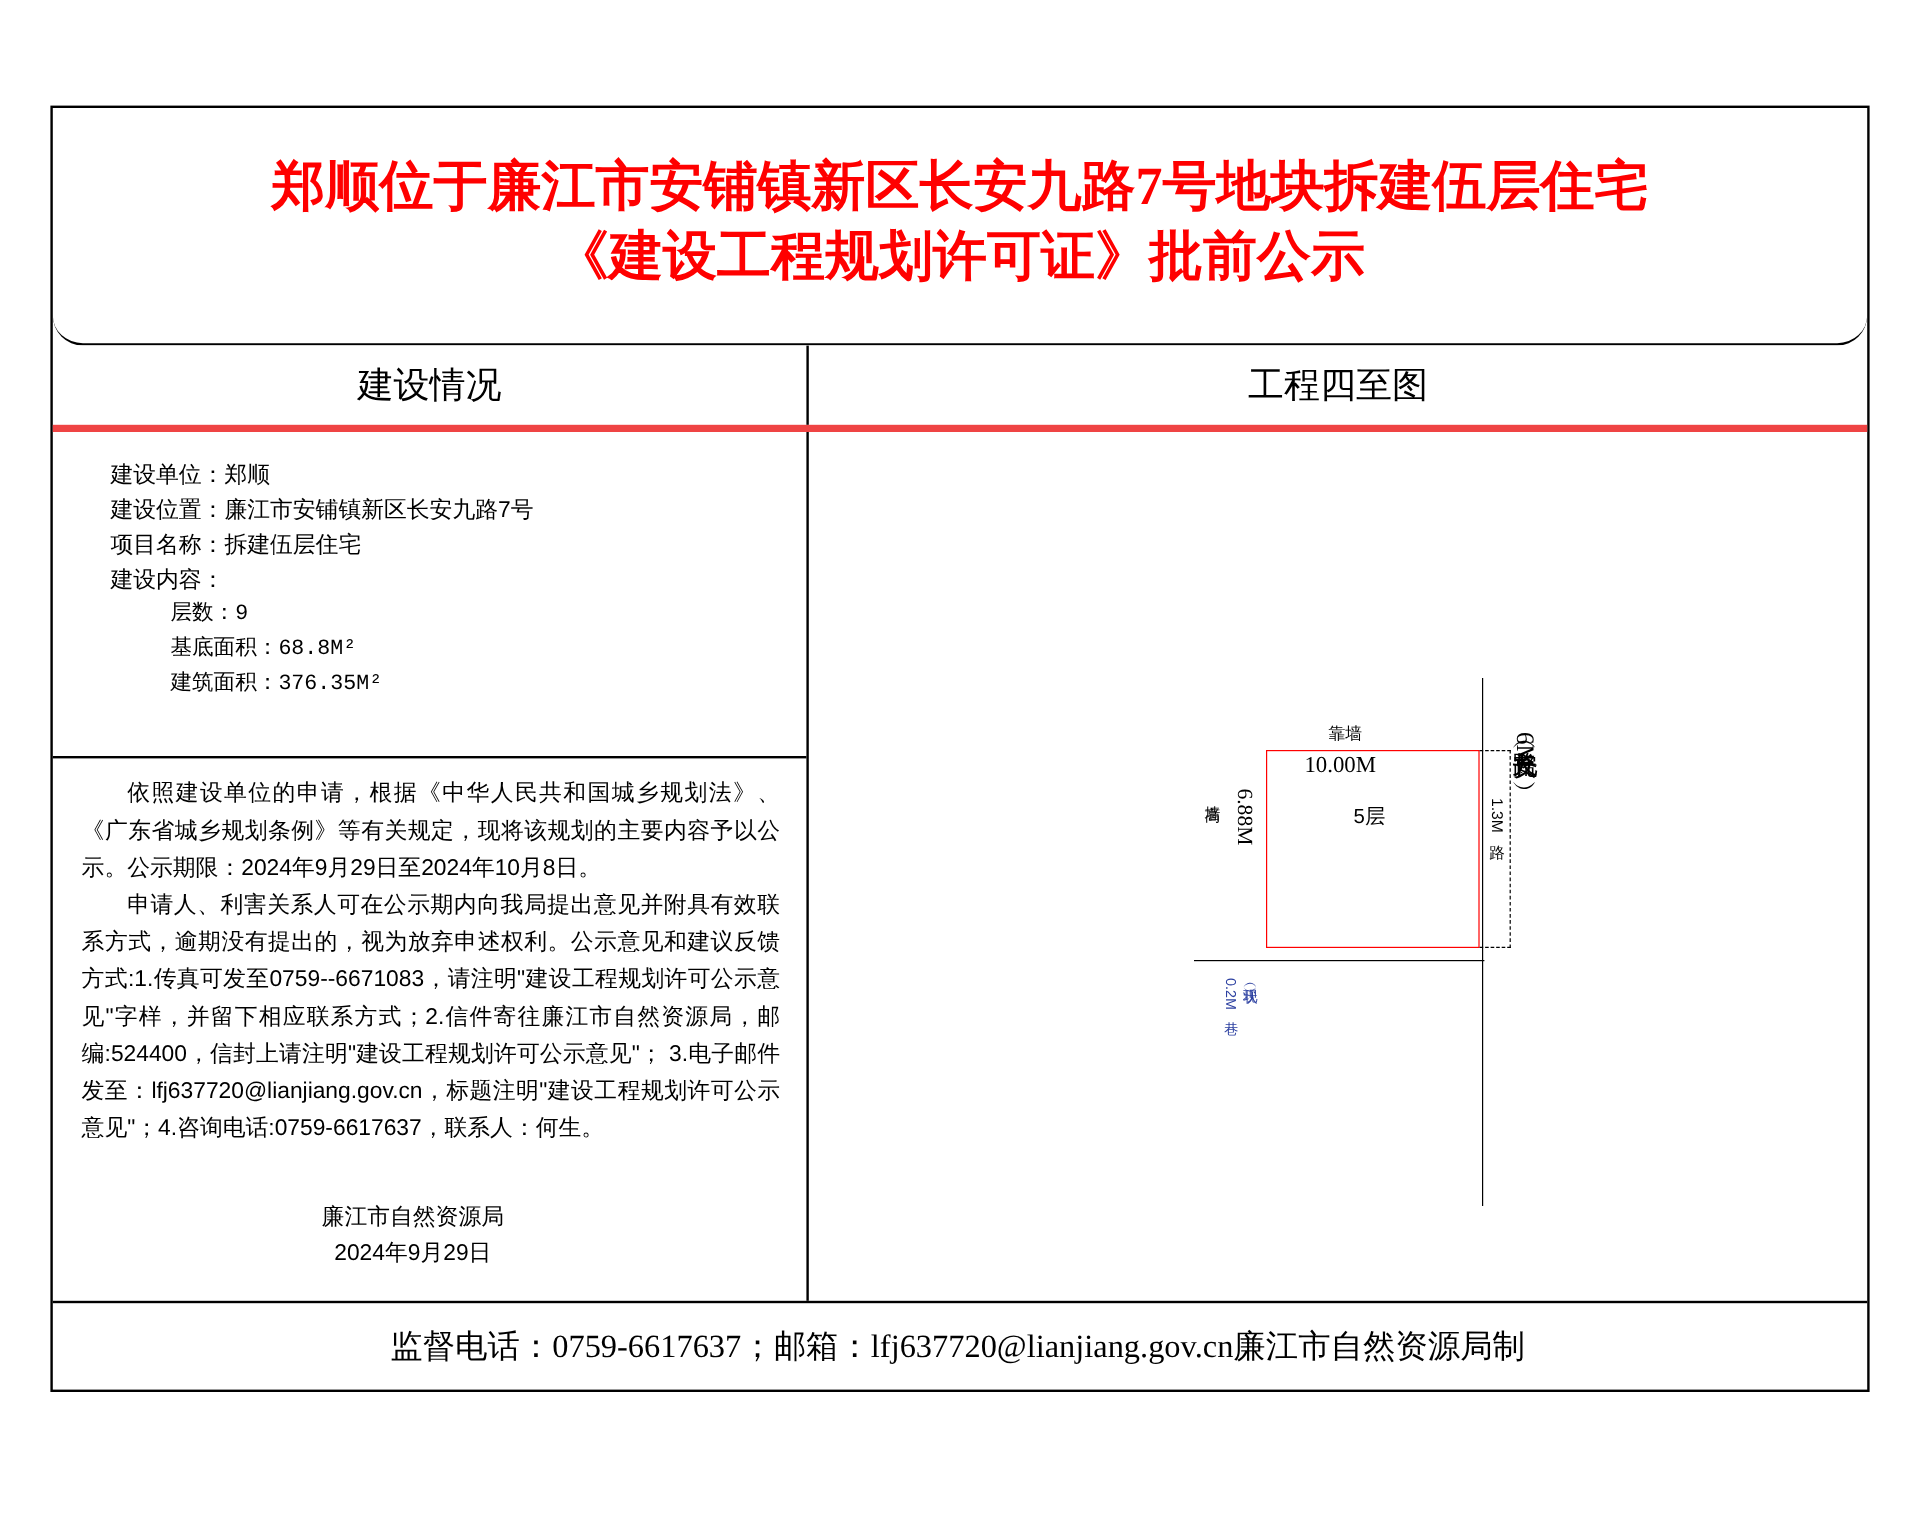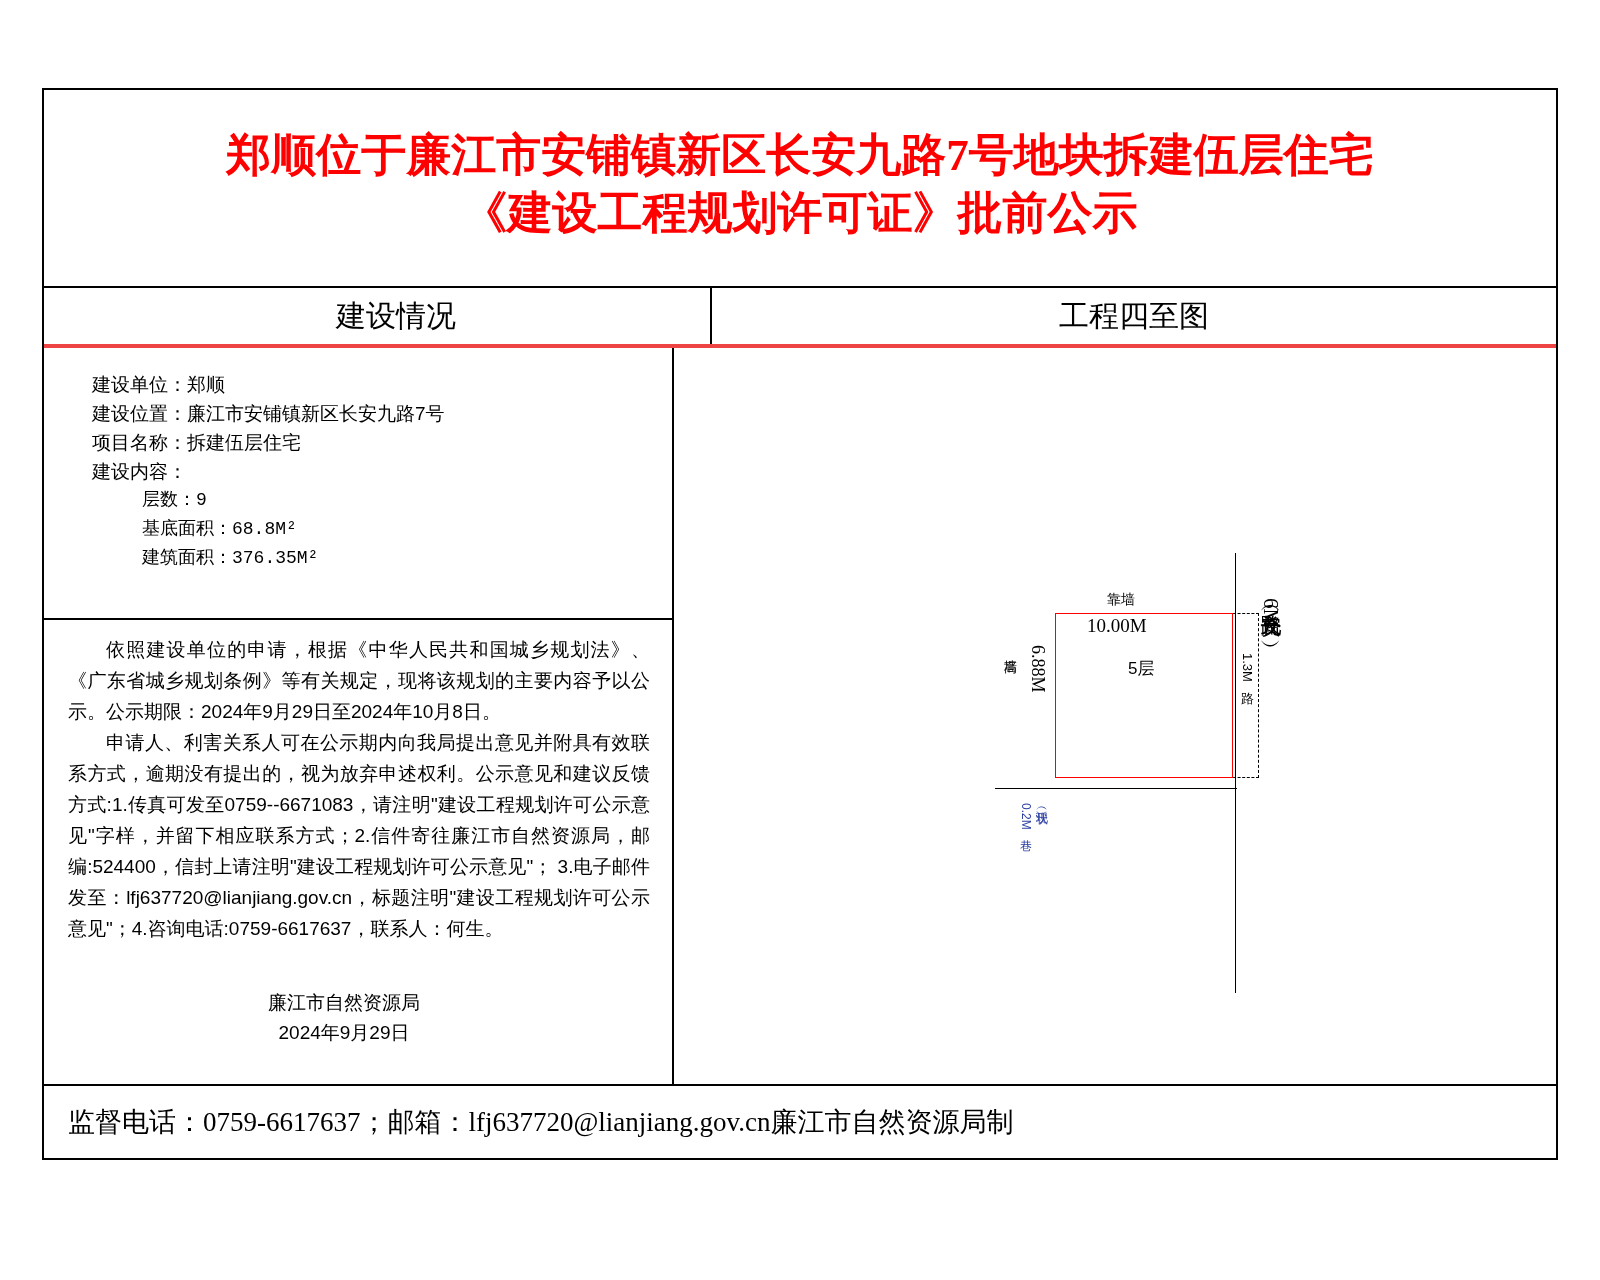--- a/index.html
+++ b/index.html
@@ -33,37 +33,37 @@
   
   .title-cell {
     border-bottom: 2px solid #000;
     box-sizing: border-box;
     height: 198px;
     display: flex;
     flex-direction: column;
     align-items: center;
     justify-content: center;
     padding: 4px 10px 10px 10px;
+    border-radius: 25px;
   }
   .title-line {
     color: #ff0000;
     font-family: "Liberation Serif", serif;
     font-weight: bold;
     font-size: 45px;
     line-height: 1.28;
     white-space: nowrap;
     letter-spacing: 0px;
   }
   
   .head-row {
     display: flex;
-    height: 60px;
-    border-bottom: 4px solid #ef4444;
-    box-sizing: border-box;
-    padding-left: 38px;
+    height: 72px;
+    border-bottom: 6px solid #ef4444;
+    box-sizing: border-box;
   }
   .head-left {
     width: 630px;
     border-right: 2px solid #000;
     box-sizing: border-box;
     display: flex;
     align-items: center;
     justify-content: center;
   }
   .head-right {
@@ -202,21 +202,21 @@
   .lbl-road-v { left: 262px; top: 45px; font-size: 21px; font-family: "Liberation Serif", serif; }
   .lbl-alley { left: 22px; top: 250px; font-size: 12px; color: #2b3fa0; }
   .lbl-alley2 { left: 38px; top: 250px; font-size: 12px; color: #2b3fa0; }
   
   .footer-row {
     height: 74px;
     border-top: 2px solid #000;
     box-sizing: border-box;
     display: flex;
     align-items: center;
-    justify-content: flex-start;
+    justify-content: center;
     padding: 0 28px 0 24px;
   }
   .footer-left {
     font-family: "Liberation Serif", serif;
     font-size: 27px;
     color: #000;
   }
   .footer-right {
     font-family: "Liberation Serif", serif;
     font-size: 27px;

